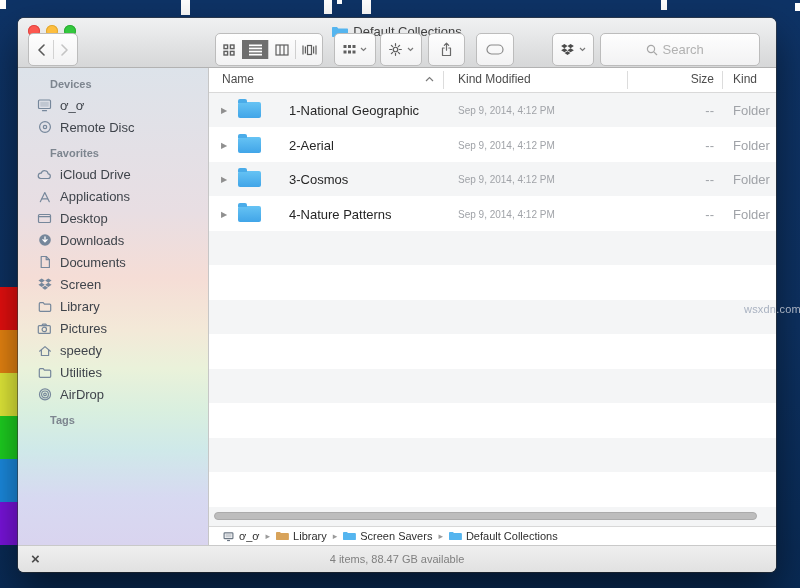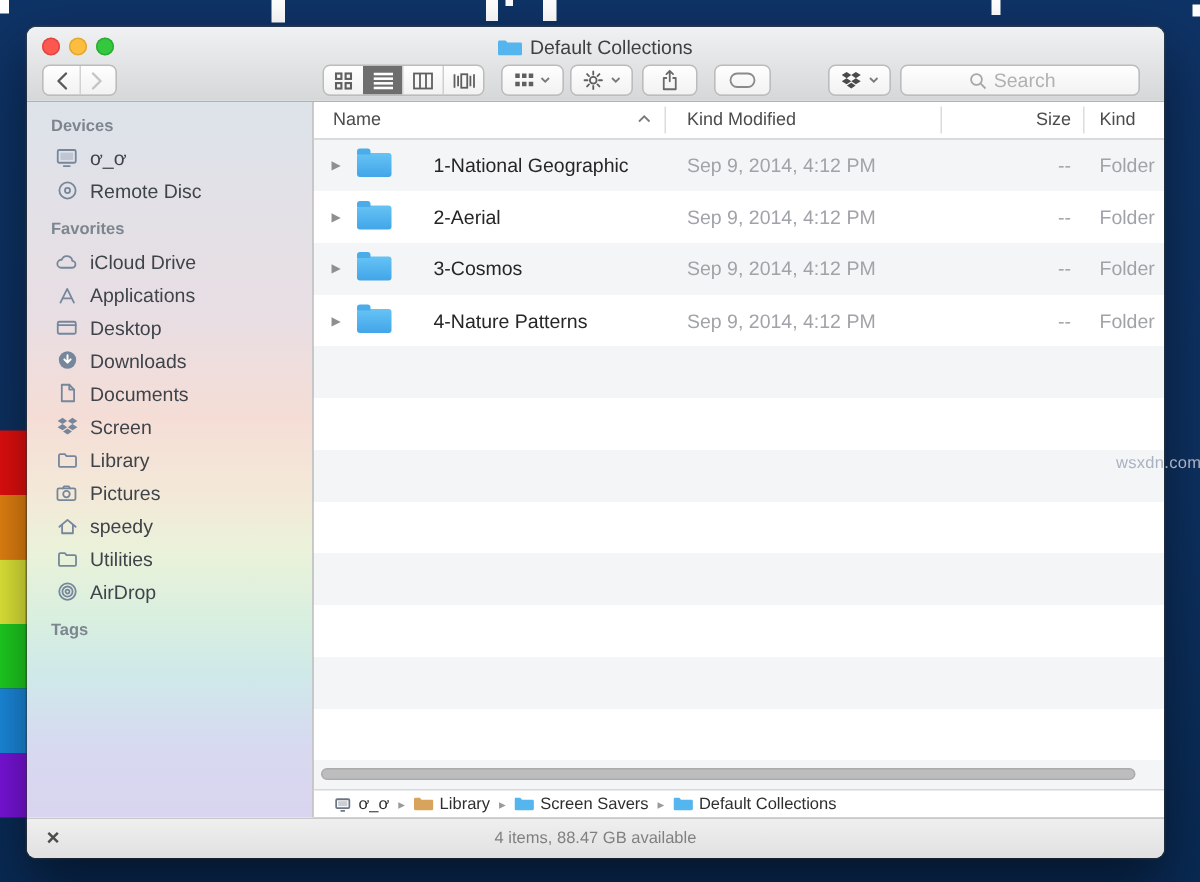--- a/index.html
+++ b/index.html
@@ -14,55 +14,55 @@
   .watermark{position:absolute;left:744px;top:303px;font-size:11px;color:#a9b2c1;z-index:50;letter-spacing:.2px}
 
   
   .window{position:absolute;left:18px;top:18px;width:758px;height:554px;border-radius:6px;
     background:#fff;box-shadow:0 18px 40px rgba(0,0,0,.5),0 0 0 1px rgba(70,70,70,.55)}
   .chrome{position:absolute;left:0;top:0;right:0;height:50px;border-radius:6px 6px 0 0;
     background:linear-gradient(#f0f1f2,#d6d7d8);border-bottom:1px solid #b2b2b2;box-sizing:border-box}
   .light{position:absolute;top:7px;width:12px;height:12px;border-radius:50%}
   .title{position:absolute;top:5px;left:0;right:0;height:16px;display:flex;align-items:center;justify-content:center;gap:5px;
     font-size:13px;color:#404040}
-  .tb-btn{position:absolute;top:25px;height:21px;box-sizing:border-box;border:1px solid #bcbcbc;border-radius:5px;
+  .tb-btn{position:absolute;top:15px;height:33px;box-sizing:border-box;border:1px solid #bcbcbc;border-radius:5px;
     background:linear-gradient(#fefefe,#f2f2f3);display:flex;align-items:center;justify-content:center;color:#5f5f5f}
   .nav{display:flex;padding:0}
   .nav .half{width:24px;height:19px;display:flex;align-items:center;justify-content:center}
   .nav .half + .half{border-left:1px solid #d2d2d2}
   .seg{display:flex;padding:0;overflow:hidden}
   .seg .cell{width:26px;height:19px;display:flex;align-items:center;justify-content:center;color:#5f5f5f}
   .seg .cell + .cell{border-left:1px solid #cfcfcf}
   .seg .cell.active{background:#6e6e6e;color:#fff;border-left:none}
   .gap4{display:flex;align-items:center;gap:4px}
   .search{justify-content:center;gap:5px;color:#b1b1b1;font-size:13px}
   .search input{border:none;outline:none;background:transparent;width:52px;font-size:13px;color:#444;
     font-family:"Liberation Sans",sans-serif;padding:0}
   .search input::placeholder{color:#b1b1b1}
 
   
   .wbody{position:absolute;top:50px;left:0;right:0;bottom:27px;display:flex}
   .sidebar{width:191px;box-sizing:border-box;border-right:1px solid #c6c6c6;padding-top:10px;overflow:hidden;
     background:linear-gradient(180deg,#dde3ea 0%,#e8dee3 30%,#f5ddd6 44%,#f3e9d8 55%,#eaf2da 63%,#d9efdf 72%,#cfe9e9 80%,#d7d9f1 90%,#d9d4ef 100%)}
-  .sec-title{font-size:11px;font-weight:bold;color:#7d858f;padding-left:16px;height:13px;line-height:13px;margin-bottom:3px;margin-top:9px}
+  .sec-title{font-size:11px;font-weight:bold;color:#7d858f;padding-left:32px;height:13px;line-height:13px;margin-bottom:3px;margin-top:9px}
   .sec-title:first-child{margin-top:0}
   .side-item{height:22px;display:flex;align-items:center;padding-left:18px;gap:7px;font-size:13px;color:#3f444b;cursor:default}
   .side-item .ic{width:17px;height:16px;display:flex;align-items:center;justify-content:center}
 
   .content{flex:1;min-width:0;display:flex;flex-direction:column;position:relative;background:#a21caf}
   .list-header{height:24px;border-bottom:1px solid #d9d9d9;position:relative;font-size:12px;color:#4c4c4c;background:#fff;flex:none}
   .list-header .hl{position:absolute;top:4px}
   .vline{position:absolute;top:3px;bottom:3px;width:1px;background:#dcdcdc}
   .rows{flex:1;position:relative;
     background:repeating-linear-gradient(180deg,#f4f5f6 0px,#f4f5f6 34.5px,#ffffff 34.5px,#ffffff 69px)}
   .row{height:34.5px;position:relative}
   .row .tri{position:absolute;left:12px;top:50%;transform:translateY(-50%);font-size:8px;color:#8f8f8f}
   .row .ficon{position:absolute;left:29px;top:50%;transform:translateY(-50%)}
   .row .nm{position:absolute;left:80px;top:50%;transform:translateY(-50%);font-size:13px;color:#262626;white-space:nowrap}
-  .row .dt{position:absolute;left:249px;top:50%;transform:translateY(-50%);font-size:13px;color:#a0a3a8;white-space:nowrap}
+  .row .dt{position:absolute;left:249px;top:50%;transform:translateY(-50%);font-size:10px;color:#a0a3a8;white-space:nowrap}
   .row .sz{position:absolute;left:418px;width:87px;text-align:right;top:50%;transform:translateY(-50%);font-size:13px;color:#a0a3a8}
   .row .kd{position:absolute;left:524px;top:50%;transform:translateY(-50%);font-size:13px;color:#a0a3a8}
   .ficon{width:23px;height:16px;border-radius:2px;background:linear-gradient(#66c3f4,#41a5e8);position:relative}
   .ficon::before{content:"";position:absolute;top:-3px;left:0;width:9px;height:4px;border-radius:2px 2px 0 0;background:#4aace9}
 
   .hscroll{position:absolute;left:5px;right:19px;bottom:25px;height:8px;z-index:5}
   .hscroll .thumb{position:absolute;left:0;right:0;top:0;height:8px;border-radius:4px;background:#bdbdbd;border:1px solid #ababab;box-sizing:border-box}
 
   .pathbar{height:18px;flex:none;border-top:1px solid #d8d8d8;background:#fff;display:flex;align-items:center;
     padding-left:13px;gap:5px;font-size:11px;color:#2f2f2f;white-space:nowrap;overflow:hidden}

